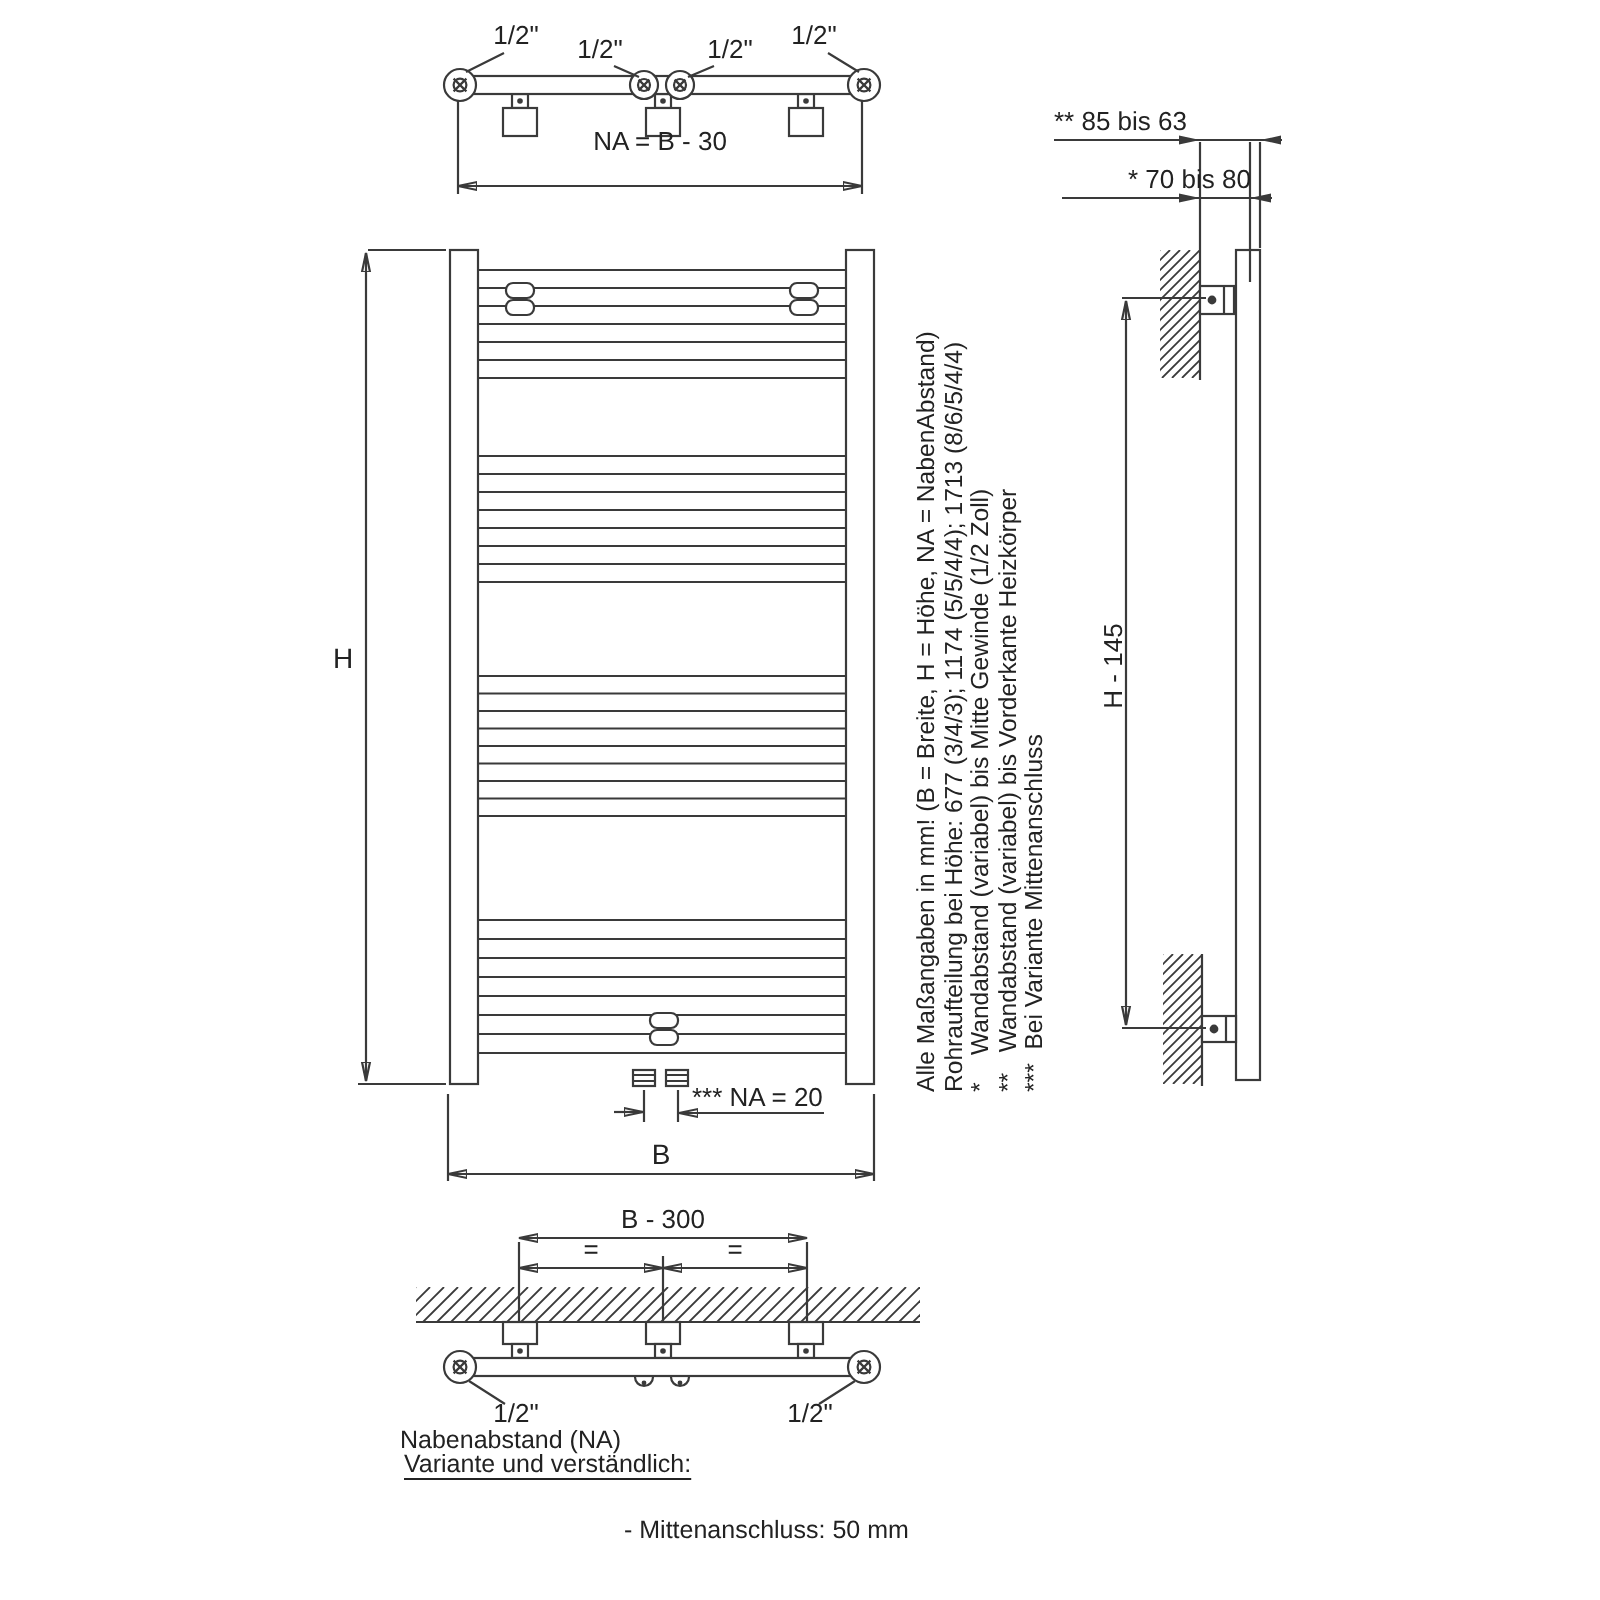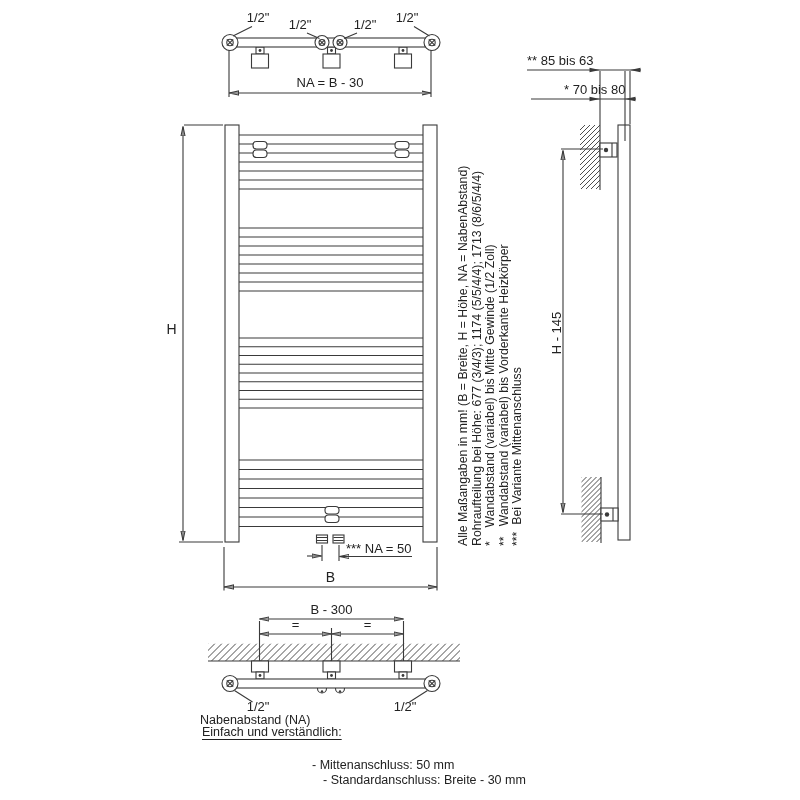--- a/index.html
+++ b/index.html
@@ -320,42 +320,41 @@
       <path d="M428.8,680.3 L435.2,686.7 M435.2,680.3 L428.8,686.7" class="thin"></path>
     </g>
     <path d="M234.5,690.5 L252.5,702 M427.5,690.5 L409.5,702"></path>
   </g>
 </svg>
 
 <div class="lbl ctr" style="left:245px;top:11px;width:26px">1/2"</div>
 <div class="lbl ctr" style="left:287px;top:18px;width:26px">1/2"</div>
 <div class="lbl ctr" style="left:352px;top:18px;width:26px">1/2"</div>
 <div class="lbl ctr" style="left:394px;top:11px;width:26px">1/2"</div>
-<div class="lbl ctr" style="left:229px;top:76px;width:202px">NA = B - 30</div>
+<div class="lbl ctr" style="left:229px;top:64px;width:202px">NA = B - 30</div>
 
 <div class="lbl ctr" style="left:163px;top:322px;width:17px;font-size:14px">H</div>
-<div class="lbl" style="left:346px;top:542px">*** NA = 50</div>
+<div class="lbl" style="left:346px;top:542px">*** NA = 20</div>
 <div class="lbl ctr" style="left:224px;top:570px;width:213px;font-size:14px">B</div>
 
 <div class="lbl" style="left:527px;top:54px">** 85 bis 63</div>
 <div class="lbl" style="left:564px;top:83px">* 70 bis 80</div>
 <div class="lbl rot ctr" style="left:550px;top:356px;width:46px">H - 145</div>
 
 <div class="lbl rot" style="left:457px;top:546px;width:402px">
   <div class="notes-line">Alle Maßangaben in mm! (B = Breite, H = Höhe, NA = NabenAbstand)</div>
   <div class="notes-line">Rohraufteilung bei Höhe: 677 (3/4/3); 1174 (5/5/4/4); 1713 (8/6/5/4/4)</div>
   <div class="notes-line">*    Wandabstand (variabel) bis Mitte Gewinde (1/2 Zoll)</div>
   <div class="notes-line">**   Wandabstand (variabel) bis Vorderkante Heizkörper</div>
   <div class="notes-line">***  Bei Variante Mittenanschluss</div>
 </div>
 
 <div class="lbl ctr" style="left:259px;top:603px;width:145px">B - 300</div>
 <div class="lbl ctr" style="left:288px;top:618px;width:15px">=</div>
 <div class="lbl ctr" style="left:360px;top:618px;width:15px">=</div>
 <div class="lbl ctr" style="left:245px;top:700px;width:26px">1/2"</div>
 <div class="lbl ctr" style="left:392px;top:700px;width:26px">1/2"</div>
 
-<div class="lbl foot u" style="left:202px;top:726px">Einfach und verständlich:</div>
+<div class="lbl foot u" style="left:202px;top:726px">Variante und verständlich:</div>
 <div class="lbl foot" style="left:200px;top:714px">Nabenabstand (NA)</div>
 <div class="lbl foot" style="left:312px;top:759px">- Mittenanschluss: 50 mm</div>
-<div class="lbl foot" style="left:323px;top:774px">- Standardanschluss: Breite - 30 mm</div>
 
 </div>
 
 </body></html>

